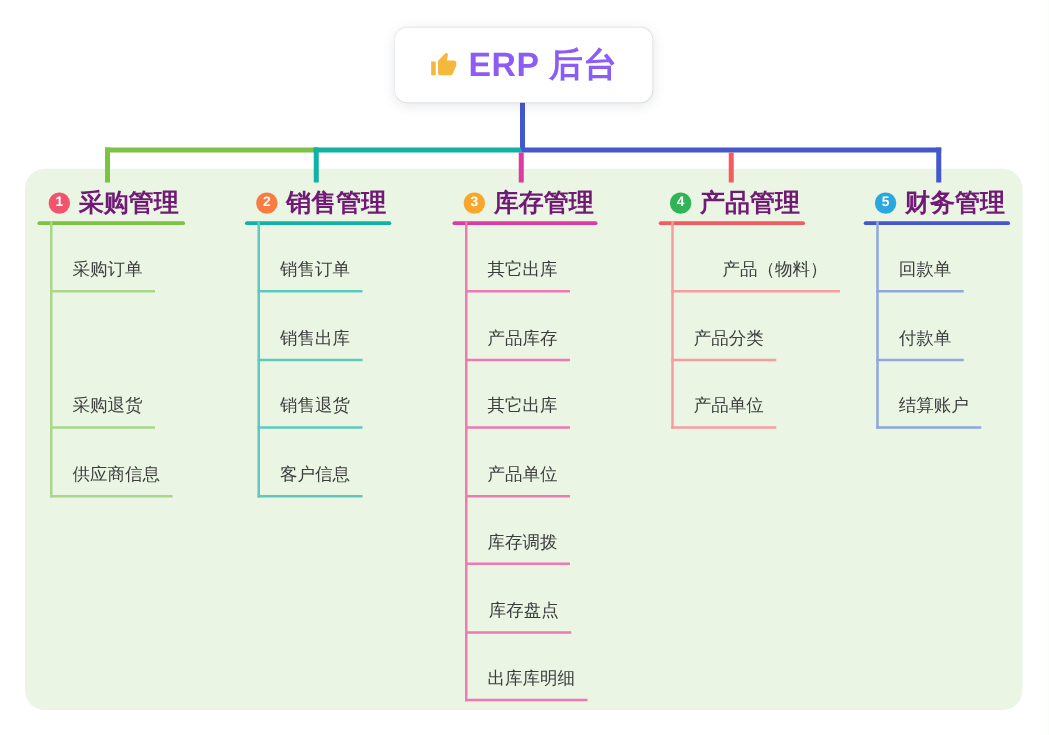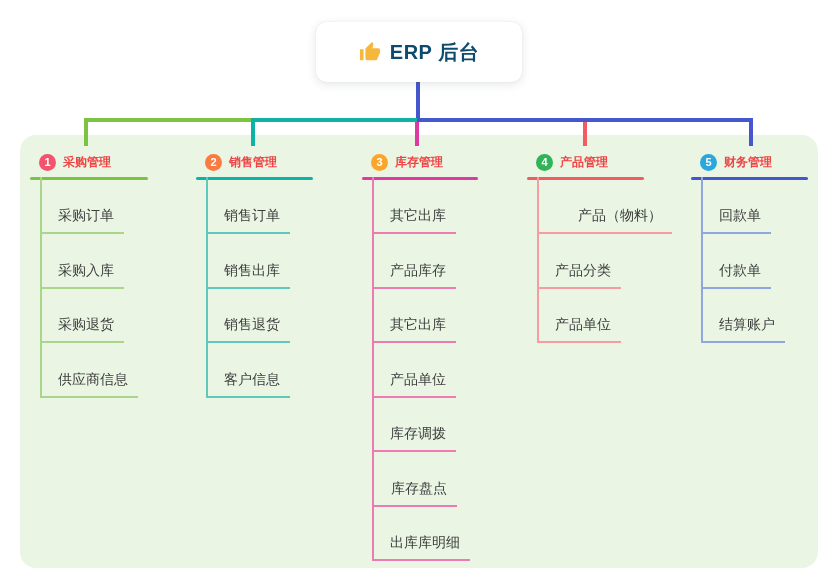--- a/index.html
+++ b/index.html
@@ -13,32 +13,32 @@
     background:#eaf5e4;border-radius:16px;
   }
   .root-card{
     position:absolute;left:316px;top:22px;width:206px;height:60px;
     background:#ffffff;border-radius:10px;
     box-shadow:0 2px 10px rgba(60,70,90,.14), 0 0 1px rgba(60,70,90,.18);
     display:flex;align-items:center;justify-content:center;gap:9px;
     z-index:3;
   }
   .root-card .title{
-    font-size:20px;font-weight:600;color:#0c4a6e;letter-spacing:.5px;
+    font-size:27px;font-weight:600;color:#8b5cf6;letter-spacing:.5px;
   }
   .line{position:absolute;z-index:1;}
   .branch{position:absolute;top:150px;z-index:2;}
   .branch-header{
     display:flex;align-items:center;gap:7px;height:24px;padding-left:9px;
   }
   .badge{
     width:17px;height:17px;border-radius:50%;flex:0 0 17px;
     color:#ffffff;font-size:11px;font-weight:700;line-height:17px;text-align:center;
   }
-  .branch-title{font-size:12px;font-weight:600;color:#ef4444;white-space:nowrap;}
+  .branch-title{font-size:20px;font-weight:600;color:#701a75;white-space:nowrap;}
   .branch-underline{position:absolute;left:0;top:27px;width:100%;height:3px;border-radius:2px;}
   .branch-vline{position:absolute;left:10px;top:27px;width:2px;}
   .child{
     position:absolute;left:10px;width:max-content;
     padding:0 10px 7px 18px;border-bottom:2px solid #4c1d95;
     font-size:14px;color:#3d3d3d;line-height:20px;white-space:nowrap;
   }
   .thumb-icon{width:22px;height:22px;display:block;}
 </style>
 </head>
@@ -64,21 +64,20 @@
 <div class="line" style="left: 749px; top: 118px; width: 4px; height: 28px; background: rgb(69, 87, 205);"></div>
 
 <div class="branch" style="left:30px;width:118px">
   <div class="branch-header">
     <span class="badge" style="background: rgb(242, 83, 109);">1</span>
     <span class="branch-title">采购管理</span>
   </div>
   <div class="branch-underline" style="background: rgb(124, 194, 67);"></div>
   <div class="branch-vline" style="height: 221px; background: rgb(169, 214, 139);"></div>
   <div class="child" style="top: 55px; border-bottom-color: rgb(169, 214, 139);">采购订单</div>
-  <div class="child" style="top: 110px; border-bottom-color: rgb(169, 214, 139);">采购入库</div>
   <div class="child" style="top: 164px; border-bottom-color: rgb(169, 214, 139);">采购退货</div>
   <div class="child" style="top: 219px; border-bottom-color: rgb(169, 214, 139);">供应商信息</div>
 </div>
 
 <div class="branch" style="left:196px;width:117px">
   <div class="branch-header">
     <span class="badge" style="background: rgb(248, 124, 66);">2</span>
     <span class="branch-title">销售管理</span>
   </div>
   <div class="branch-underline" style="background: rgb(16, 178, 165);"></div>

